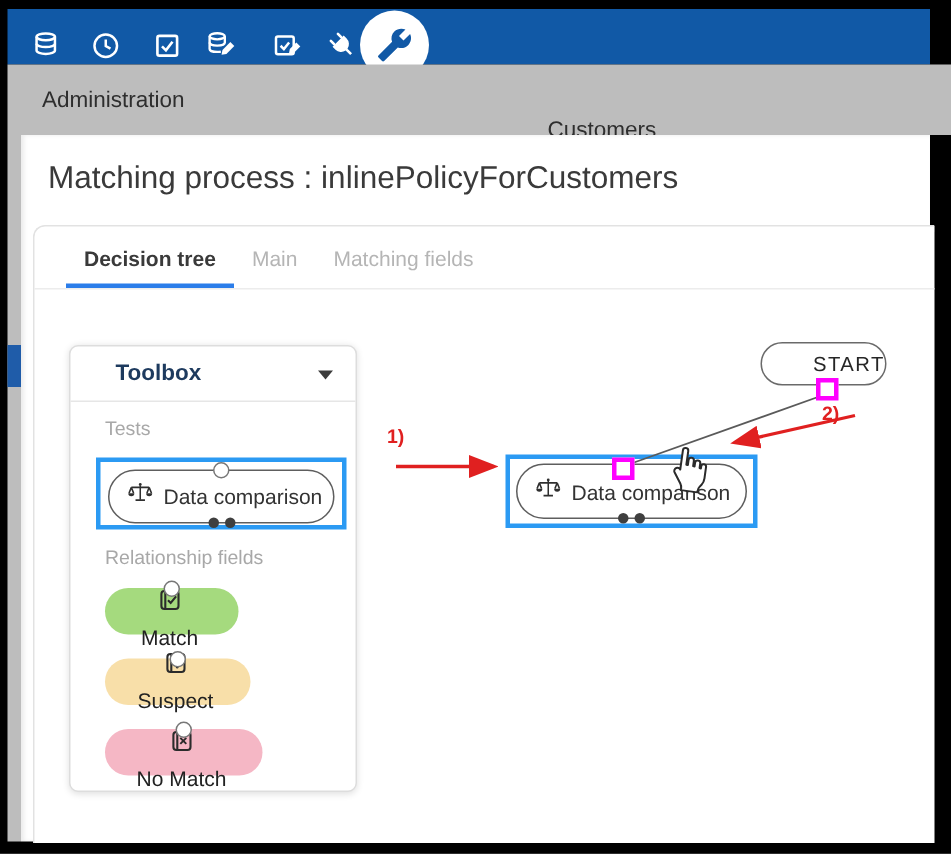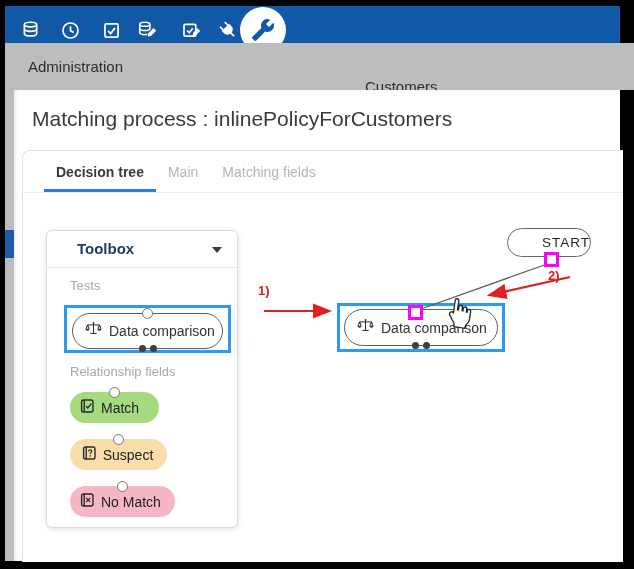--- a/index.html
+++ b/index.html
@@ -52,21 +52,21 @@
   .pill{position:relative;background:#fff;border:1.4px solid #5e5e5e;border-radius:19px;
         display:flex;align-items:center;gap:7px;box-sizing:border-box;font-size:14px;color:#333;}
   .pill .nlabel{white-space:nowrap;}
   .port-circle{position:absolute;left:50%;top:-6px;margin-left:-5.5px;width:11px;height:11px;border-radius:50%;
                background:#fff;border:1.5px solid #777;box-sizing:border-box;}
   .dots{position:absolute;left:50%;bottom:-4px;transform:translateX(-50%);display:flex;gap:4px;}
   .dots i{width:7px;height:7px;border-radius:50%;background:#3f3f3f;}
 
   
   .status-pill{position:absolute;height:31px;border-radius:16px;display:flex;align-items:center;
-               gap:6px;padding:0 12px 0 9px;box-sizing:border-box;font-size:14px;color:#222;}
+               gap:6px;padding:0 12px 0 9px;box-sizing:border-box;font-size:14px;color:#222;flex-direction:column;}
   .status-pill .port-circle{top:-5px;}
   .p-match{background:#a5da7e;}
   .p-suspect{background:#f8dfa9;justify-content:center;}
   .p-nomatch{background:#f5b7c5;}
 
   
   .start-node{position:absolute;left:507px;top:228px;width:84px;height:29px;background:#fff;
               border:1.4px solid #6a6a6a;border-radius:15px;display:flex;align-items:center;
               justify-content:flex-end;font-size:13.5px;letter-spacing:1px;color:#262626;box-sizing:border-box;}
   .mport{position:absolute;width:15px;height:15px;border:3px solid #ff00ff;background:#fff;

